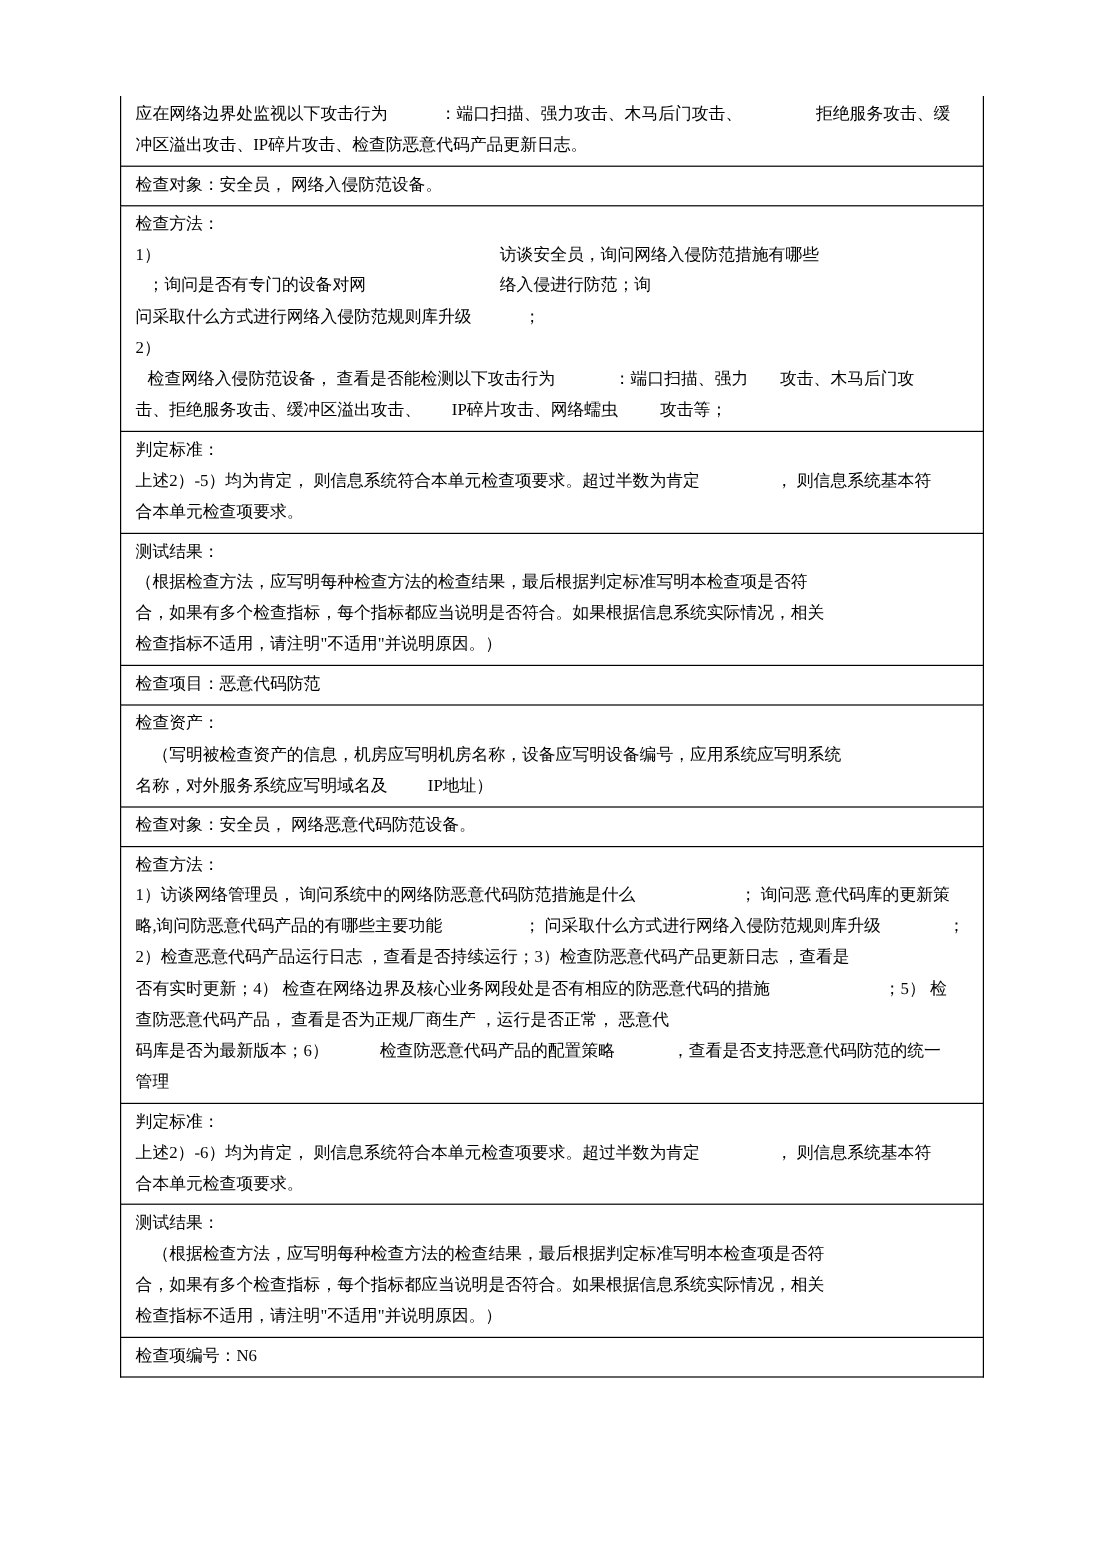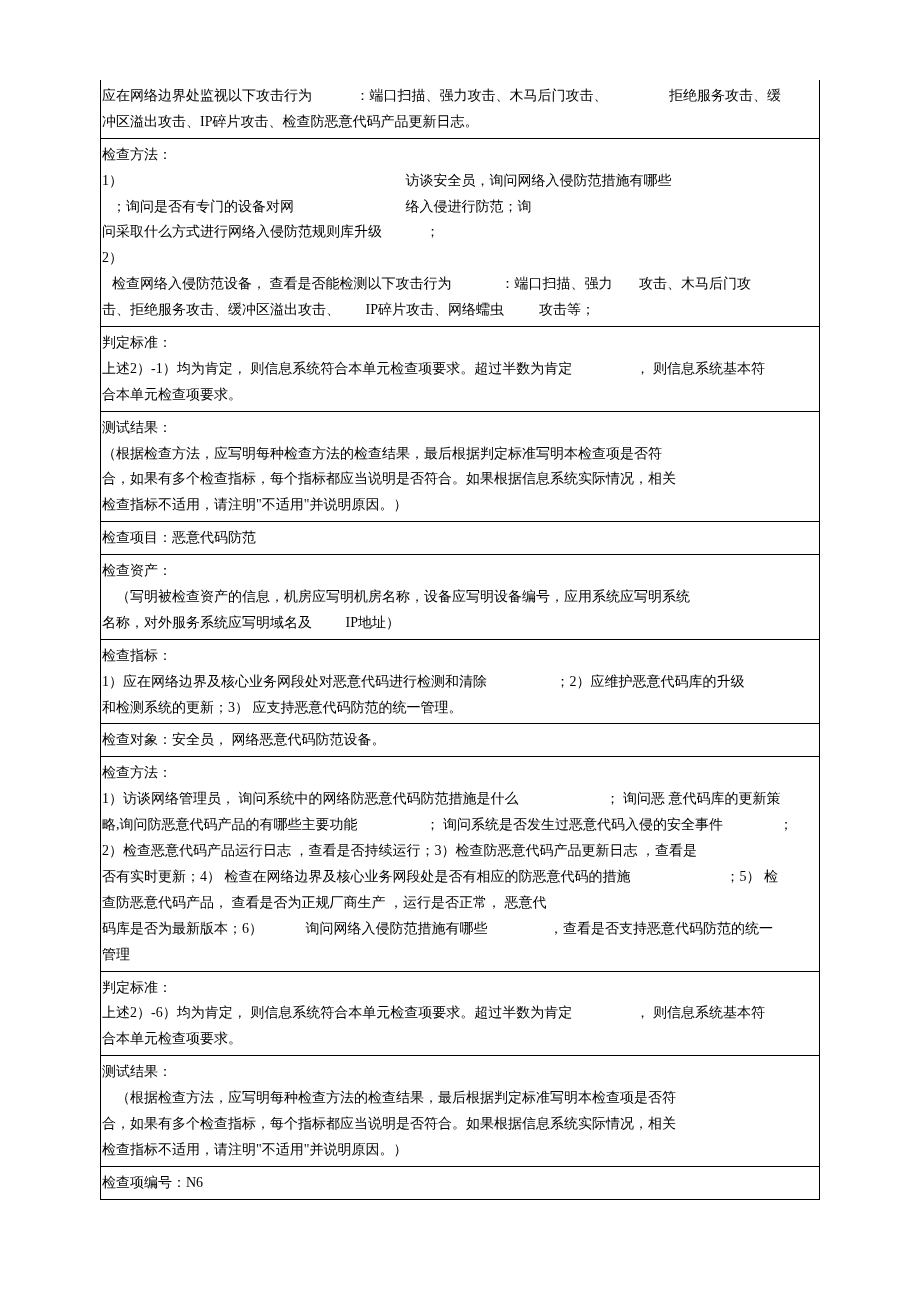--- a/index.html
+++ b/index.html
@@ -18,21 +18,21 @@
     padding: 80px 100px 40px 100px;
     background: #fff;
   }
   table {
     width: 100%;
     border-collapse: collapse;
     table-layout: fixed;
   }
   td {
     border: 1px solid #000;
-    padding: 3px 1px;
+    padding: 3px 12px;
     vertical-align: top;
     word-break: break-all;
     line-height: 1.85;
   }
   .no-top { border-top: none; }
   .line { display: block; }
   .seg { display: inline-block; }
 </style>
 </head>
 <body>
@@ -46,20 +46,23 @@
   <span class="line">
     <span class="seg" style="width:250px">应在网络边界处监视以下攻击行为</span>
     <span class="seg" style="width:310px">：端口扫描、强力攻击、木马后门攻击、</span>
     <span class="seg">拒绝服务攻击、缓</span>
   </span>
   <span class="line">冲区溢出攻击、IP碎片攻击、检查防恶意代码产品更新日志。</span>
 </td>
         </tr>
 
 
+<tr>
+          <td>检查对象：安全员，  网络入侵防范设备。</td>
+        </tr>
 
 <tr>
           <td>
   <span class="line">检查方法：</span>
   <span class="line">
     <span class="seg" style="width:300px">1）</span>
     <span class="seg">访谈安全员，询问网络入侵防范措施有哪些</span>
   </span>
   <span class="line">
     <span class="seg" style="width:300px;padding-left:10px;box-sizing:border-box">；询问是否有专门的设备对网</span>
@@ -80,21 +83,21 @@
     <span class="seg" style="width:170px">IP碎片攻击、网络蠕虫</span>
     <span class="seg">攻击等；</span>
   </span>
 </td>
         </tr>
 
 <tr>
           <td>
   <span class="line">判定标准：</span>
   <span class="line">
-    <span class="seg" style="width:530px">上述2）-1）均为肯定，  则信息系统符合本单元检查项要求。超过半数为肯定</span>
+    <span class="seg" style="width:530px">上述2）-5）均为肯定，  则信息系统符合本单元检查项要求。超过半数为肯定</span>
     <span class="seg">，  则信息系统基本符</span>
   </span>
   <span class="line">合本单元检查项要求。</span>
 </td>
         </tr>
 
 <tr>
           <td>
   <span class="line">测试结果：</span>
   <span class="line">（根据检查方法，应写明每种检查方法的检查结果，最后根据判定标准写明本检查项是否符</span>
@@ -112,57 +115,47 @@
           <td>
   <span class="line">检查资产：</span>
   <span class="line" style="padding-left:14px">（写明被检查资产的信息，机房应写明机房名称，设备应写明设备编号，应用系统应写明系统</span>
   <span class="line">
     <span class="seg" style="width:240px">名称，对外服务系统应写明域名及</span>
     <span class="seg">IP地址）</span>
   </span>
 </td>
         </tr>
 
-<tr>
-          <td>
-  <span class="line">检查指标：</span>
-  <span class="line">
-    <span class="seg" style="width:450px">1）应在网络边界及核心业务网段处对恶意代码进行检测和清除</span>
-    <span class="seg">；2）应维护恶意代码库的升级</span>
-  </span>
-  <span class="line">和检测系统的更新；3） 应支持恶意代码防范的统一管理。</span>
-</td>
-        </tr>
 
 
 <tr>
           <td>检查对象：安全员，  网络恶意代码防范设备。</td>
         </tr>
 
 <tr>
           <td>
   <span class="line">检查方法：</span>
   <span class="line">
     <span class="seg" style="width:500px">1）访谈网络管理员，  询问系统中的网络防恶意代码防范措施是什么</span>
     <span class="seg">；  询问恶  意代码库的更新策</span>
   </span>
   <span class="line">
     <span class="seg" style="width:320px">略,询问防恶意代码产品的有哪些主要功能</span>
-    <span class="seg" style="width:350px">；  询问系统是否发生过恶意代码入侵的安全事件</span>
+    <span class="seg" style="width:350px">；  问采取什么方式进行网络入侵防范规则库升级</span>
     <span class="seg">；</span>
   </span>
   <span class="line">2）检查恶意代码产品运行日志  ，查看是否持续运行；3）检查防恶意代码产品更新日志  ，查看是</span>
   <span class="line">
     <span class="seg" style="width:620px">否有实时更新；4）  检查在网络边界及核心业务网段处是否有相应的防恶意代码的措施</span>
     <span class="seg">；5）  检</span>
   </span>
   <span class="line">查防恶意代码产品，  查看是否为正规厂商生产  ，运行是否正常，  恶意代</span>
   <span class="line">
     <span class="seg" style="width:200px">码库是否为最新版本；6）</span>
-    <span class="seg" style="width:240px">询问网络入侵防范措施有哪些</span>
+    <span class="seg" style="width:240px">检查防恶意代码产品的配置策略</span>
     <span class="seg">，查看是否支持恶意代码防范的统一</span>
   </span>
   <span class="line">管理</span>
 </td>
         </tr>
 
 <tr>
           <td>
   <span class="line">判定标准：</span>
   <span class="line">

